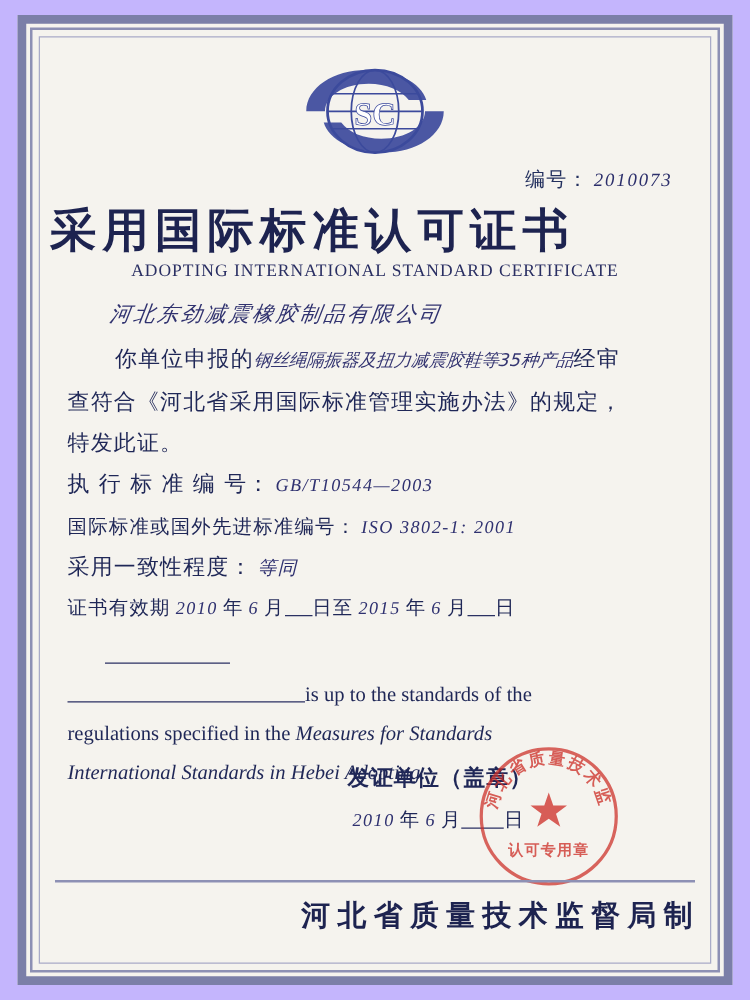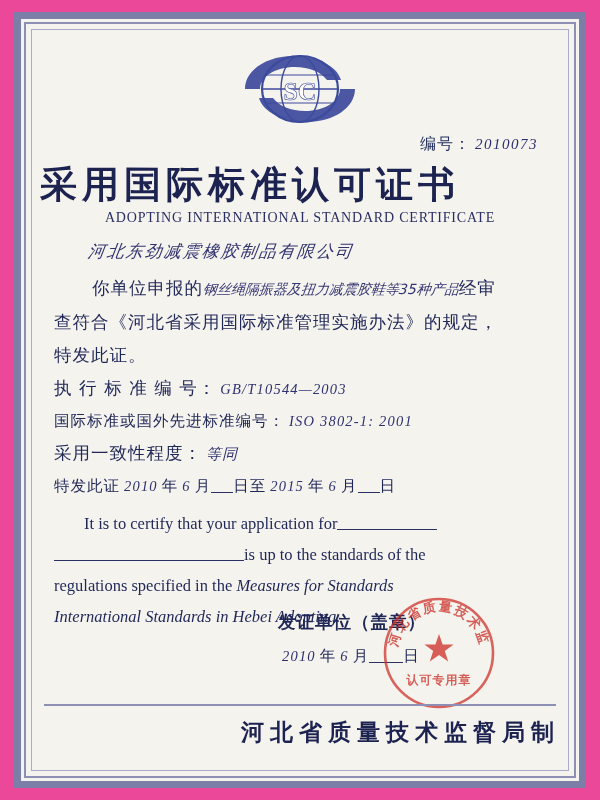--- a/index.html
+++ b/index.html
@@ -11,21 +11,21 @@
     width: 600px;
     height: 800px;
     overflow: hidden;
     font-family: "Liberation Serif", serif;
   }
 
   .page {
     position: relative;
     width: 600px;
     height: 800px;
-    background: #ec4899;
+    background: #c4b5fd;
     box-sizing: border-box;
   }
 
   
   .border-outer {
     position: absolute;
     left: 14px; top: 12px; right: 14px; bottom: 12px;
     border: 7px solid #7b7fa8;
     background: #f5f3ee;
     box-sizing: border-box;
@@ -310,25 +310,25 @@
 
       <div class="field-row small">
         <span>国际标准或国外先进标准编号：</span><span class="fill">ISO 3802-1: 2001</span>
       </div>
 
       <div class="field-row">
         <span>采用一致性程度：</span><span class="fill-cn">等同</span>
       </div>
 
       <div class="field-row small">
-        <span>特发此证</span><span class="fill">2010</span><span>年</span><span class="fill">6</span><span>月</span><span class="blank-xs"></span><span>日</span><span>至</span><span class="fill">2015</span><span>年</span><span class="fill">6</span><span>月</span><span class="blank-xs"></span><span>日</span>
+        <span>证书有效期</span><span class="fill">2010</span><span>年</span><span class="fill">6</span><span>月</span><span class="blank-xs"></span><span>日</span><span>至</span><span class="fill">2015</span><span>年</span><span class="fill">6</span><span>月</span><span class="blank-xs"></span><span>日</span>
       </div>
 
       <div class="en-para">
-        <span class="lead"></span><span>It is to certify that your application for</span><span class="blank-line" style="width:100px"></span><br>
+        <span class="lead"></span><span class="blank-line" style="width:100px"></span><br>
         <span class="blank-line" style="width:190px"></span><span>is up to the standards of the</span><br>
         <span>regulations specified in the</span>
         <span class="em">Measures for Standards</span><br>
         <span class="em">International Standards in Hebei Adopting.</span>
       </div>
     </div>
 
     <div class="sign-area">
       <div class="sign-label">发证单位（盖章）</div>
       <div class="sign-date">

